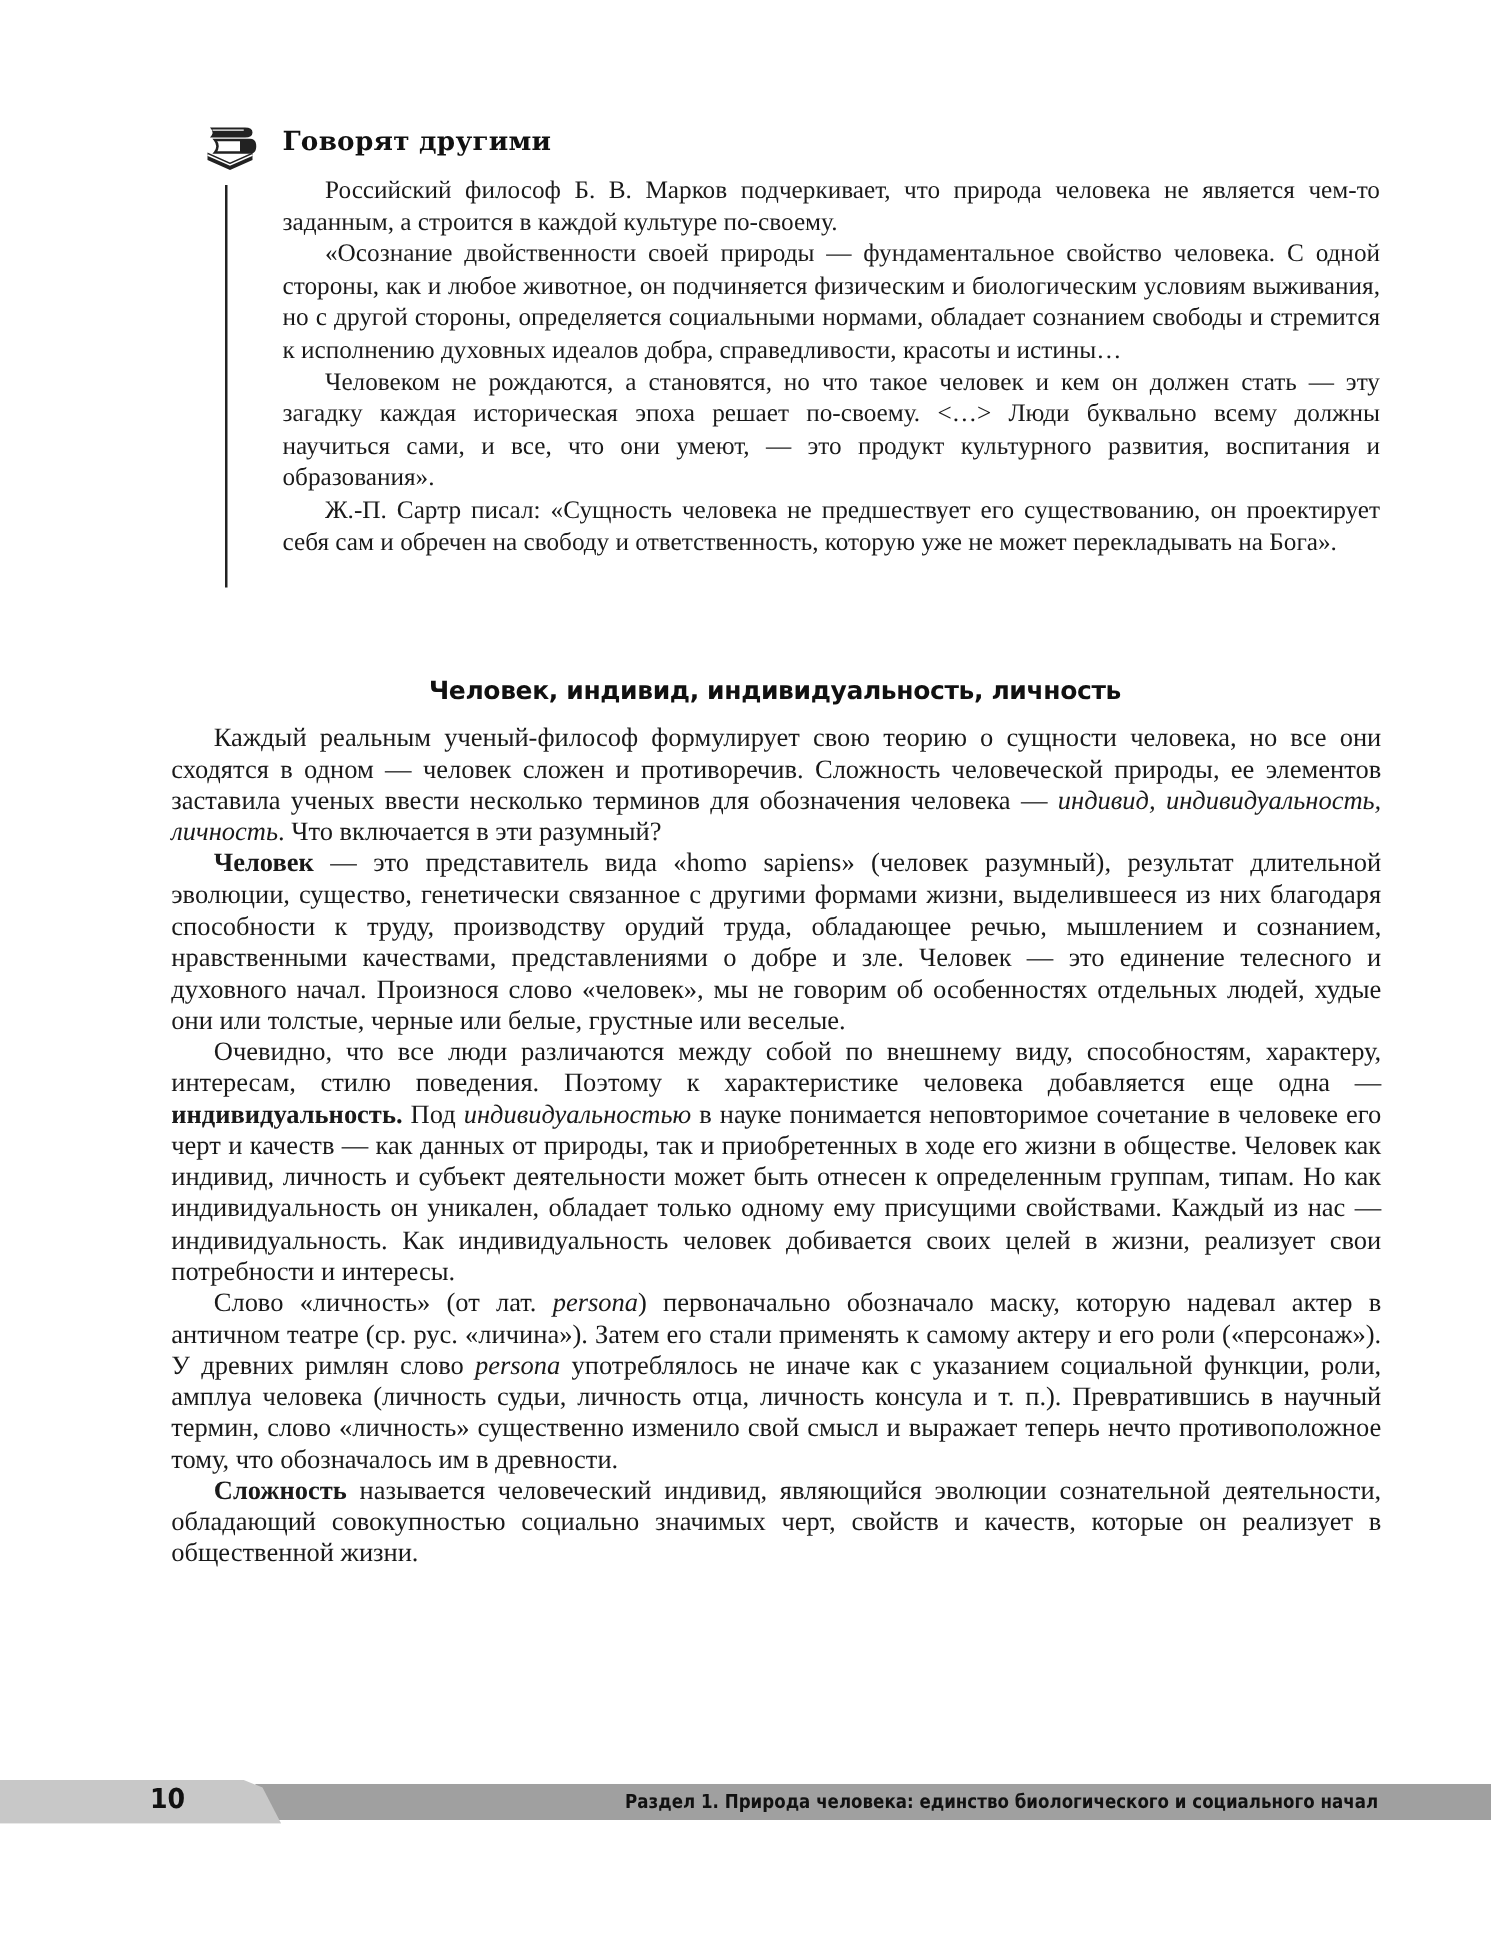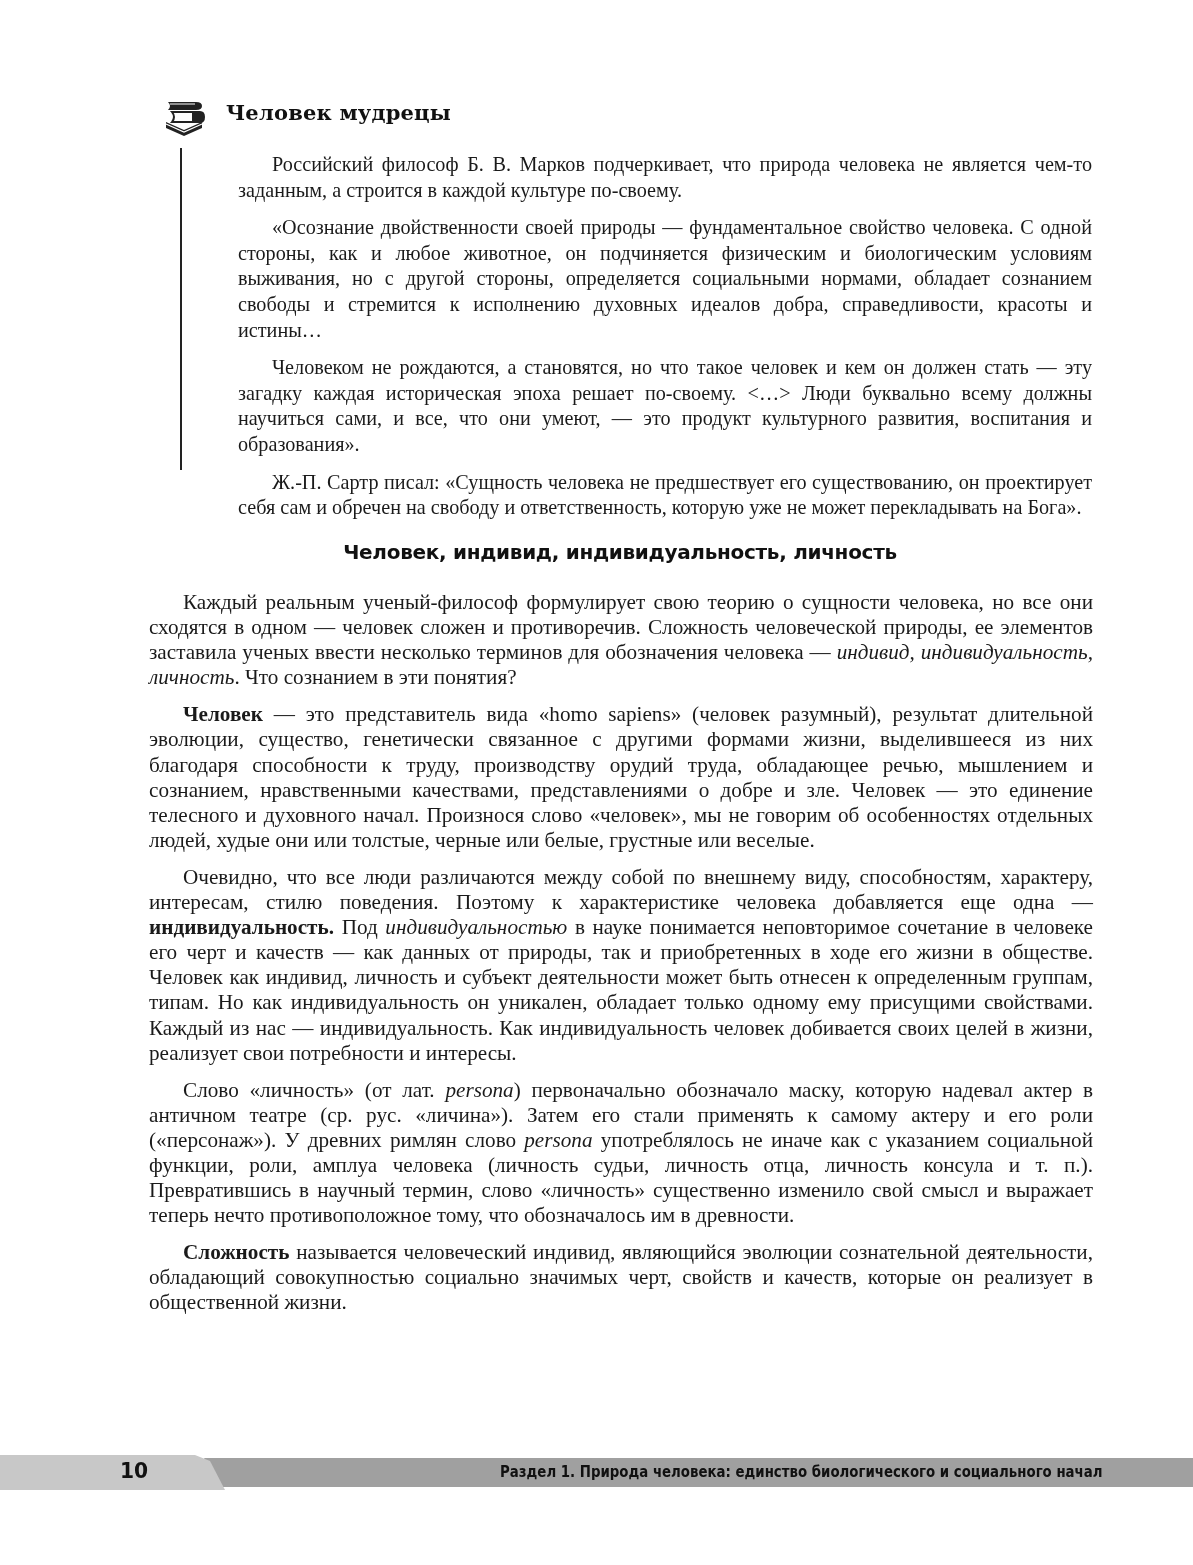--- a/index.html
+++ b/index.html
@@ -14,34 +14,34 @@
       position: absolute; left: 66px; top: 2px;
       font-family: "DejaVu Serif", serif; font-weight: bold; font-size: 21px;
       letter-spacing: 0.2px; color: #111;
     }
     .vrule { position: absolute; left: 20px; top: 50px; width: 2px; height: 322px; background: #222; }
     .sidebox-body {
       position: absolute; left: 66px; top: 42px; width: 878px;
       font-family: "Liberation Serif", serif; font-size: 20.2px; line-height: 25.6px;
       text-align: justify;
     }
-    .sidebox-body p, .main p { margin: 12px; text-indent: 34px; }
+    .sidebox-body p, .main p { margin: 0; text-indent: 34px; }
     .section-title {
       position: absolute; left: 0; width: 1240px; top: 540px; text-align: center;
       font-family: "DejaVu Sans", sans-serif; font-weight: bold; font-size: 20px;
       letter-spacing: -0.3px; color: #111;
     }
     .main {
       position: absolute; left: 137px; top: 578px; width: 968px;
       font-family: "Liberation Serif", serif; font-size: 21.2px; line-height: 25.1px;
       text-align: justify;
     }
     b { font-weight: bold; }
     i { font-style: italic; }
-    .footer { position: absolute; left: 0; top: 1424px; width: 1193px; height: 35px; margin-top: 31px; }
+    .footer { position: absolute; left: 0; top: 1424px; width: 1193px; height: 35px; }
     .footer-left {
       position: absolute; left: 0; top: 0; width: 225px; height: 35px;
       background: #c8c8c8;
       clip-path: polygon(0 0, 195px 0, 210px 6px, 225px 35px, 0 35px);
     }
     .footer-right {
       position: absolute; left: 204px; top: 3px; width: 989px; height: 29px;
       background: #a0a0a0;
       clip-path: polygon(0 0, 989px 0, 989px 29px, 15px 29px);
     }
@@ -61,34 +61,34 @@
 
 <div class="sidebox">
   <svg class="books-icon" viewBox="0 0 44 38">
     <path d="M6 2 H34 Q40 2 40 6 Q40 10 34 10 H6 Q10 6 6 2 Z" fill="#222"></path>
     <path d="M8 4 H33" stroke="#fff" stroke-width="1"></path>
     <path d="M10 12 H38 Q42 12 42 17 Q42 22 38 22 H10 Q14 17 10 12 Z" fill="#fff" stroke="#222" stroke-width="2"></path>
     <path d="M30 12 H38 Q42 12 42 17 Q42 22 38 22 H30 Z" fill="#222"></path>
     <path d="M4 22 L22 30 L40 22 L40 28 L22 36 L4 28 Z" fill="#222"></path>
     <path d="M4 24 L22 32 L40 24" stroke="#fff" stroke-width="1.2" fill="none"></path>
   </svg>
-  <div class="sidebox-title">Человек мудрецы</div>
+  <div class="sidebox-title">Говорят другими</div>
   <div class="vrule"></div>
   <div class="sidebox-body">
     <p>Российский философ Б. В. Марков подчеркивает, что природа человека не является чем-то заданным, а строится в каждой культуре по-своему.</p>
     <p>«Осознание двойственности своей природы — фундаментальное свойство человека. С одной стороны, как и любое животное, он подчиняется физическим и биологическим условиям выживания, но с другой стороны, определяется социальными нормами, обладает сознанием свободы и стремится к исполнению духовных идеалов добра, справедливости, красоты и истины…</p>
     <p>Человеком не рождаются, а становятся, но что такое человек и кем он должен стать — эту загадку каждая историческая эпоха решает по-своему. &lt;…&gt; Люди буквально всему должны научиться сами, и все, что они умеют, — это продукт культурного развития, воспитания и образования».</p>
     <p>Ж.-П. Сартр писал: «Сущность человека не предшествует его существованию, он проектирует себя сам и обречен на свободу и ответственность, которую уже не может перекладывать на Бога».</p>
   </div>
 </div>
 
 <div class="section-title">Человек, индивид, индивидуальность, личность</div>
 
 <div class="main">
-  <p><span>Каждый реальным ученый-философ формулирует свою теорию о сущности человека, но все они сходятся в одном — человек сложен и противоречив. Сложность человеческой природы, ее элементов заставила ученых ввести несколько терминов для обозначения человека — </span><i>индивид, индивидуальность, личность</i><span>. Что сознанием в эти понятия?</span></p>
+  <p><span>Каждый реальным ученый-философ формулирует свою теорию о сущности человека, но все они сходятся в одном — человек сложен и противоречив. Сложность человеческой природы, ее элементов заставила ученых ввести несколько терминов для обозначения человека — </span><i>индивид, индивидуальность, личность</i><span>. Что включается в эти разумный?</span></p>
   <p><b>Человек</b><span> — это представитель вида «homo sapiens» (человек разумный), результат длительной эволюции, существо, генетически связанное с другими формами жизни, выделившееся из них благодаря способности к труду, производству орудий труда, обладающее речью, мышлением и сознанием, нравственными качествами, представлениями о добре и зле. Человек — это единение телесного и духовного начал. Произнося слово «человек», мы не говорим об особенностях отдельных людей, худые они или толстые, черные или белые, грустные или веселые.</span></p>
   <p><span>Очевидно, что все люди различаются между собой по внешнему виду, способностям, характеру, интересам, стилю поведения. Поэтому к характеристике человека добавляется еще одна — </span><b>индивидуальность.</b><span> Под </span><i>индивидуальностью</i><span> в науке понимается неповторимое сочетание в человеке его черт и качеств — как данных от природы, так и приобретенных в ходе его жизни в обществе. Человек как индивид, личность и субъект деятельности может быть отнесен к определенным группам, типам. Но как индивидуальность он уникален, обладает только одному ему присущими свойствами. Каждый из нас — индивидуальность. Как индивидуальность человек добивается своих целей в жизни, реализует свои потребности и интересы.</span></p>
   <p><span>Слово «личность» (от лат. </span><i>persona</i><span>) первоначально обозначало маску, которую надевал актер в античном театре (ср. рус. «личина»). Затем его стали применять к самому актеру и его роли («персонаж»). У древних римлян слово </span><i>persona</i><span> употреблялось не иначе как с указанием социальной функции, роли, амплуа человека (личность судьи, личность отца, личность консула и т. п.). Превратившись в научный термин, слово «личность» существенно изменило свой смысл и выражает теперь нечто противоположное тому, что обозначалось им в древности.</span></p>
   <p><b>Сложность</b><span> называется человеческий индивид, являющийся эволюции сознательной деятельности, обладающий совокупностью социально значимых черт, свойств и качеств, которые он реализует в общественной жизни.</span></p>
 </div>
 
 <div class="footer">
   <div class="footer-right"></div>
   <div class="footer-left"></div>
   <div class="page-number">10</div>

